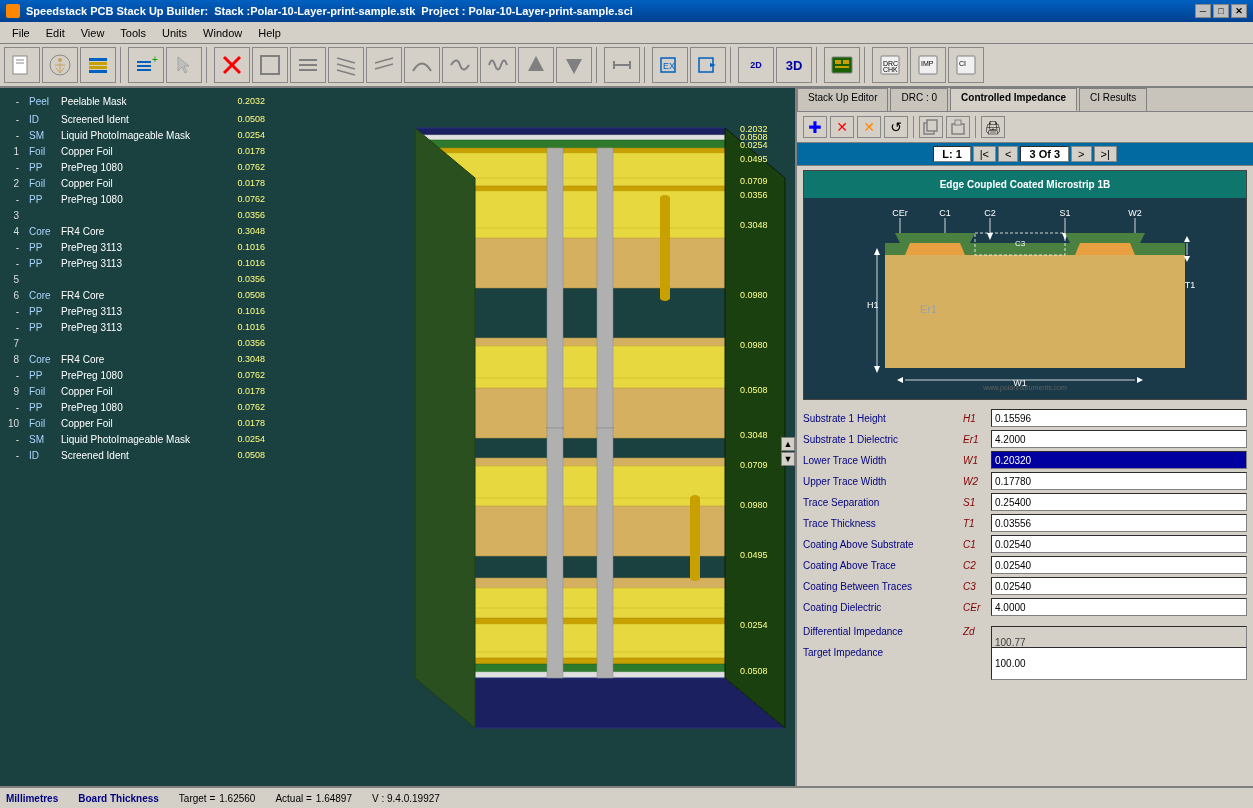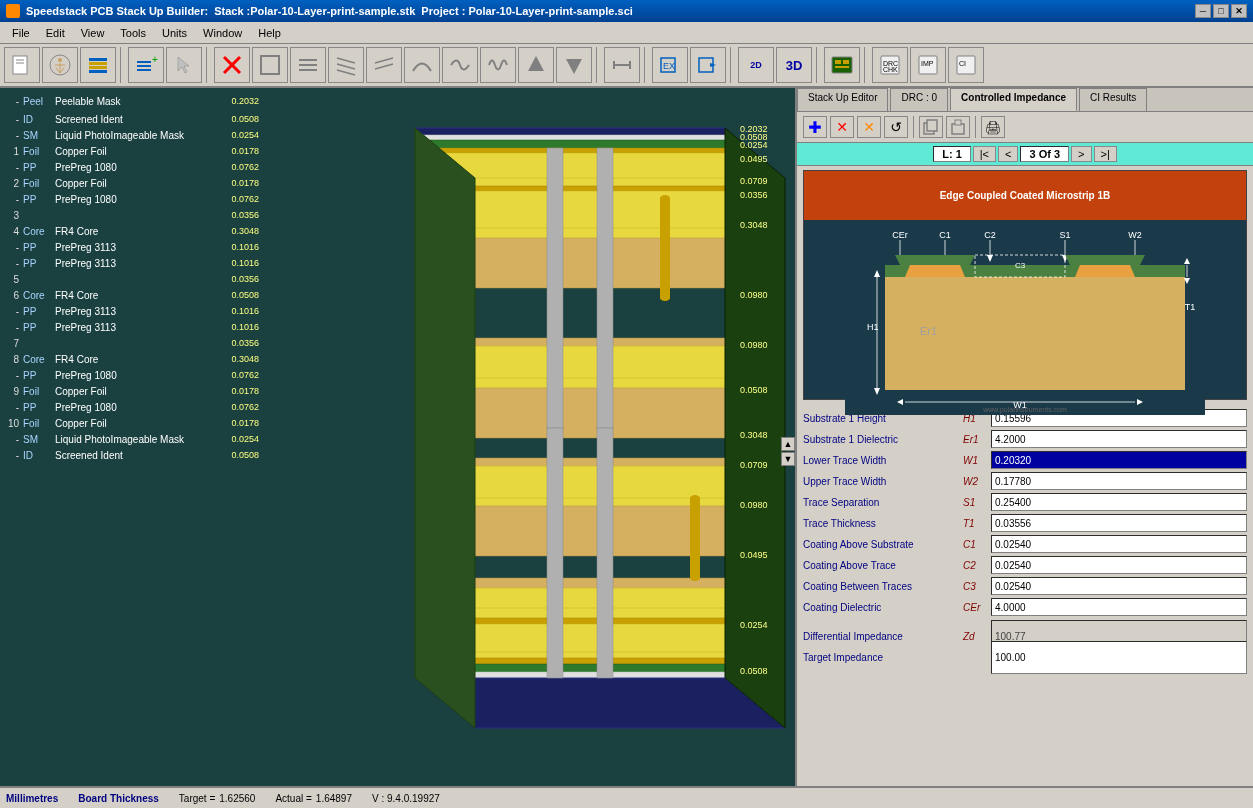--- a/index.html
+++ b/index.html
@@ -82,21 +82,21 @@
       font-size: 10px;
       padding: 5px;
     }
     .layer-row {
       display: flex;
       align-items: center;
       height: 16px;
       gap: 4px;
     }
     .layer-num { width: 14px; text-align: right; color: #ddd; }
-    .layer-type { width: 28px; color: #aad4ff; }
+    .layer-type { width: 28px; color: #aad4ff; margin-left: 6px; }
     .layer-name { width: 150px; color: #ffffff; }
     .layer-val { width: 50px; text-align: right; color: #ffff80; font-size: 9px; }
 
     
     #right-panel {
       flex: 1;
       background: #d4d0c8;
       border-left: 2px solid #808080;
       display: flex;
       flex-direction: column;
@@ -147,21 +147,21 @@
     }
     .st-sep { width: 1px; height: 22px; background: #888; margin: 0 2px; }
 
     
     #nav-bar {
       display: flex;
       align-items: flex-end;
       justify-content: center;
       padding: 3px;
       gap: 2px;
-      background: #5eead4;
+      background: #0369a1;
       border-bottom: 1px solid #808080;
     }
     .nav-btn {
       padding: 1px 6px;
       background: #d4d0c8;
       border: 1px solid #888;
       cursor: pointer;
       font-size: 11px;
     }
     .nav-display {
@@ -177,22 +177,22 @@
       background: #1a3a4a;
       margin: 4px 6px;
       height: 230px;
       position: relative;
       border: 1px solid #444;
     }
     #imp-diagram .diagram-title {
       color: white;
       font-size: 10px;
       text-align: center;
-      padding: 19px;
-      background: #c2410c;
+      padding: 8px;
+      background: #0f766e;
       font-weight: bold;
     }
 
     
     #props-form {
       flex: 1;
       overflow-y: auto;
       padding: 4px 6px;
     }
     .prop-row {
@@ -226,21 +226,21 @@
       background: #0000a0;
       color: white;
     }
 
     
     .prop-divider {
       height: 8px;
     }
     .result-row {
       display: flex;
-      align-items: center;
+      align-items: flex-start;
       height: 20px;
       margin-bottom: 1px;
     }
     .result-label {
       flex: 0 0 160px;
       font-size: 10px;
       color: #000080;
     }
     .result-sym {
       flex: 0 0 28px;

